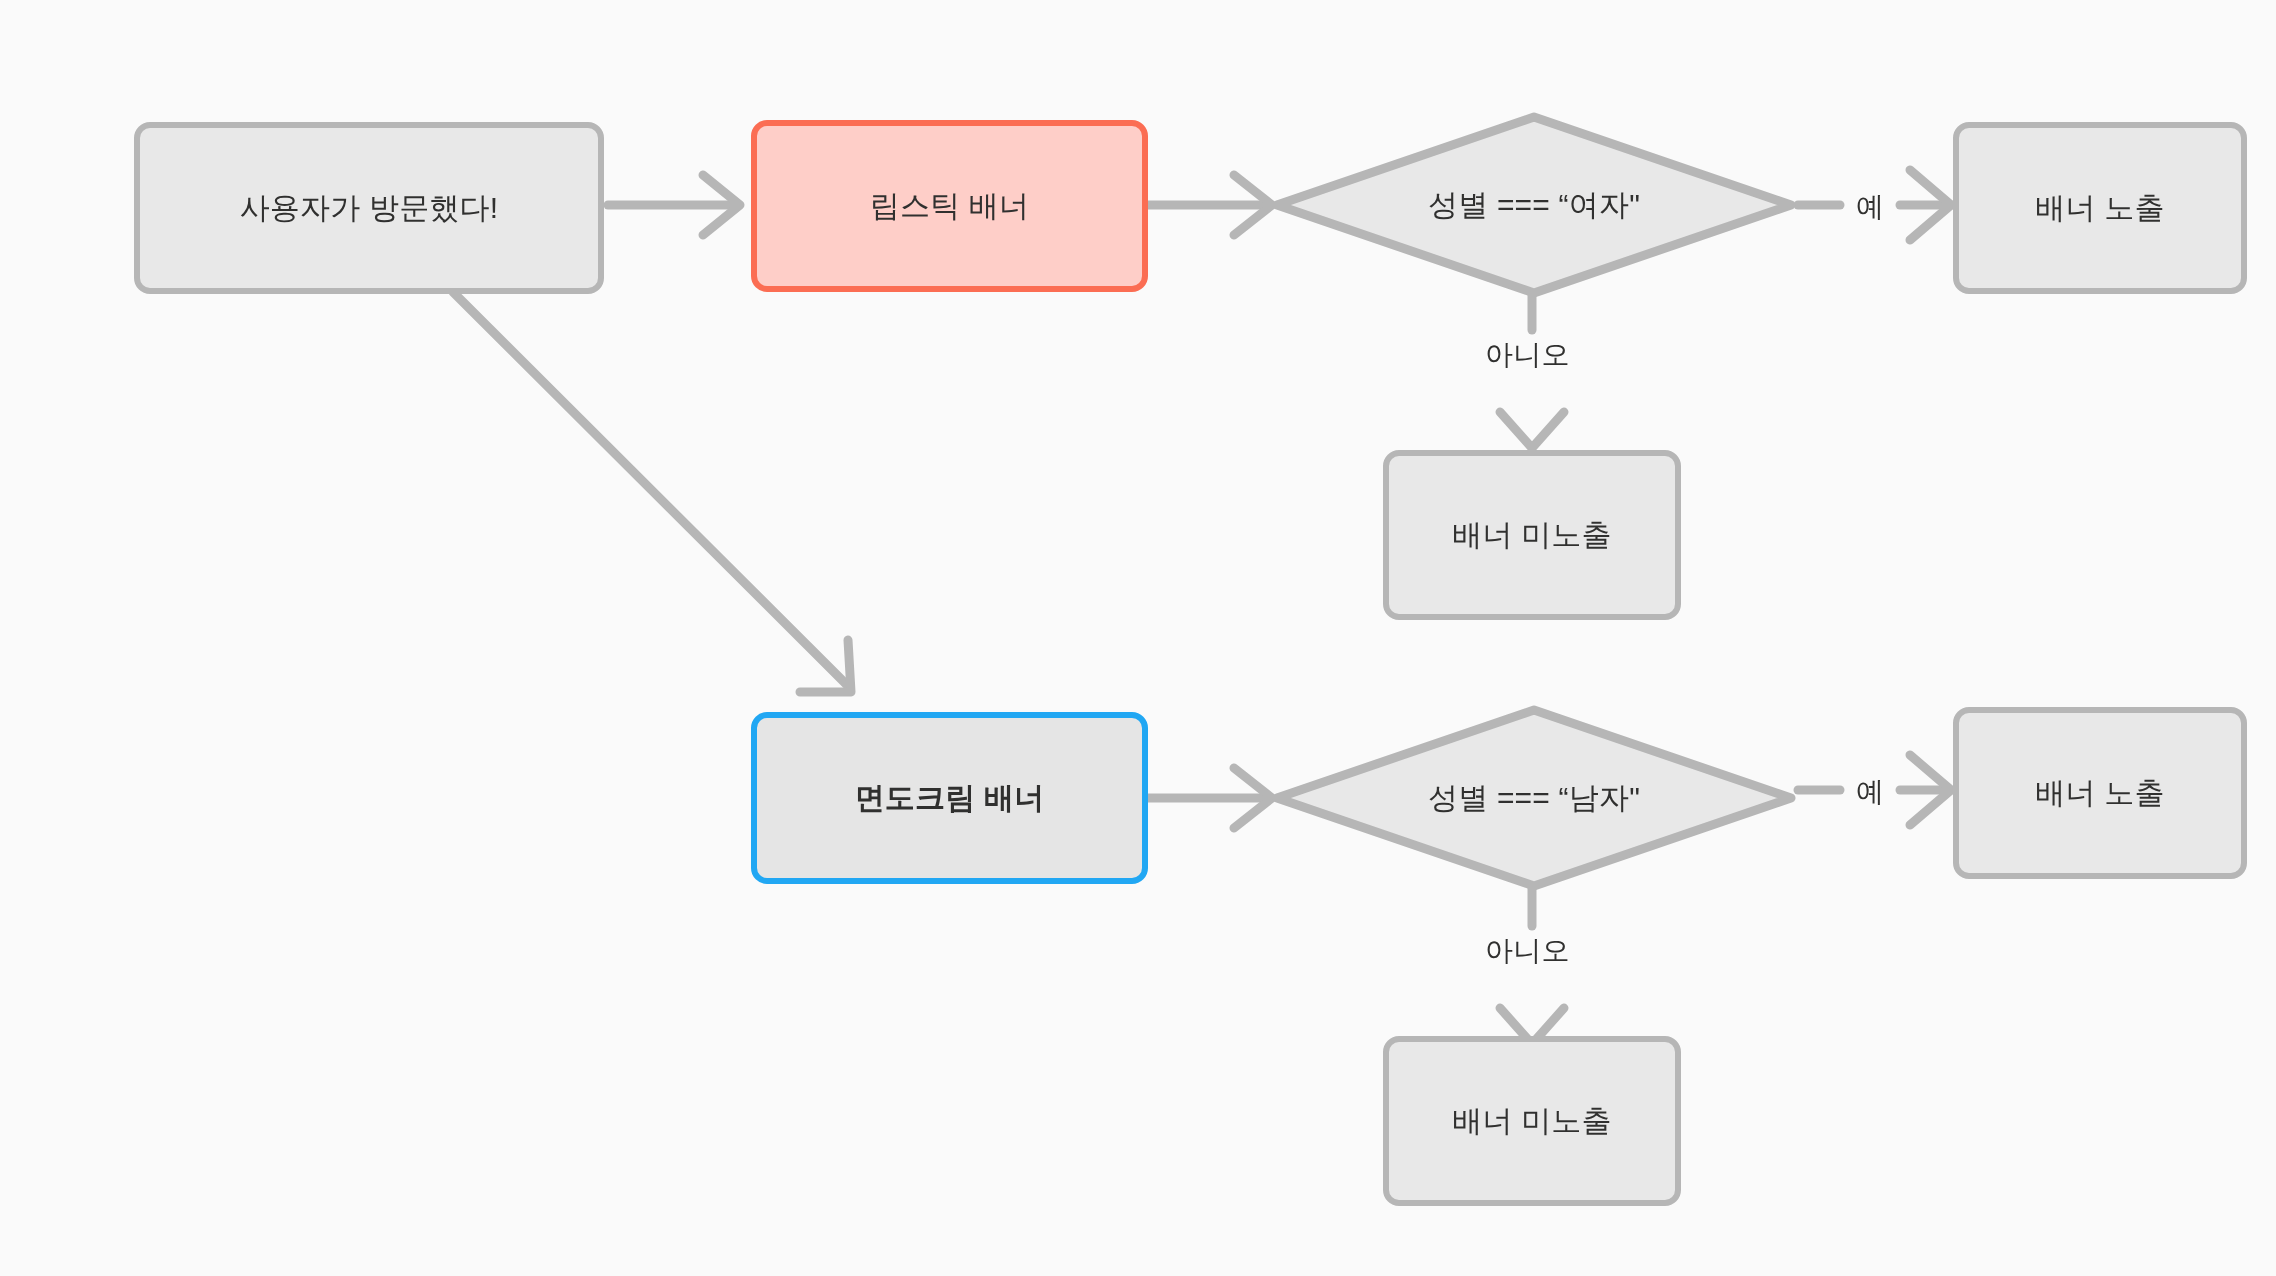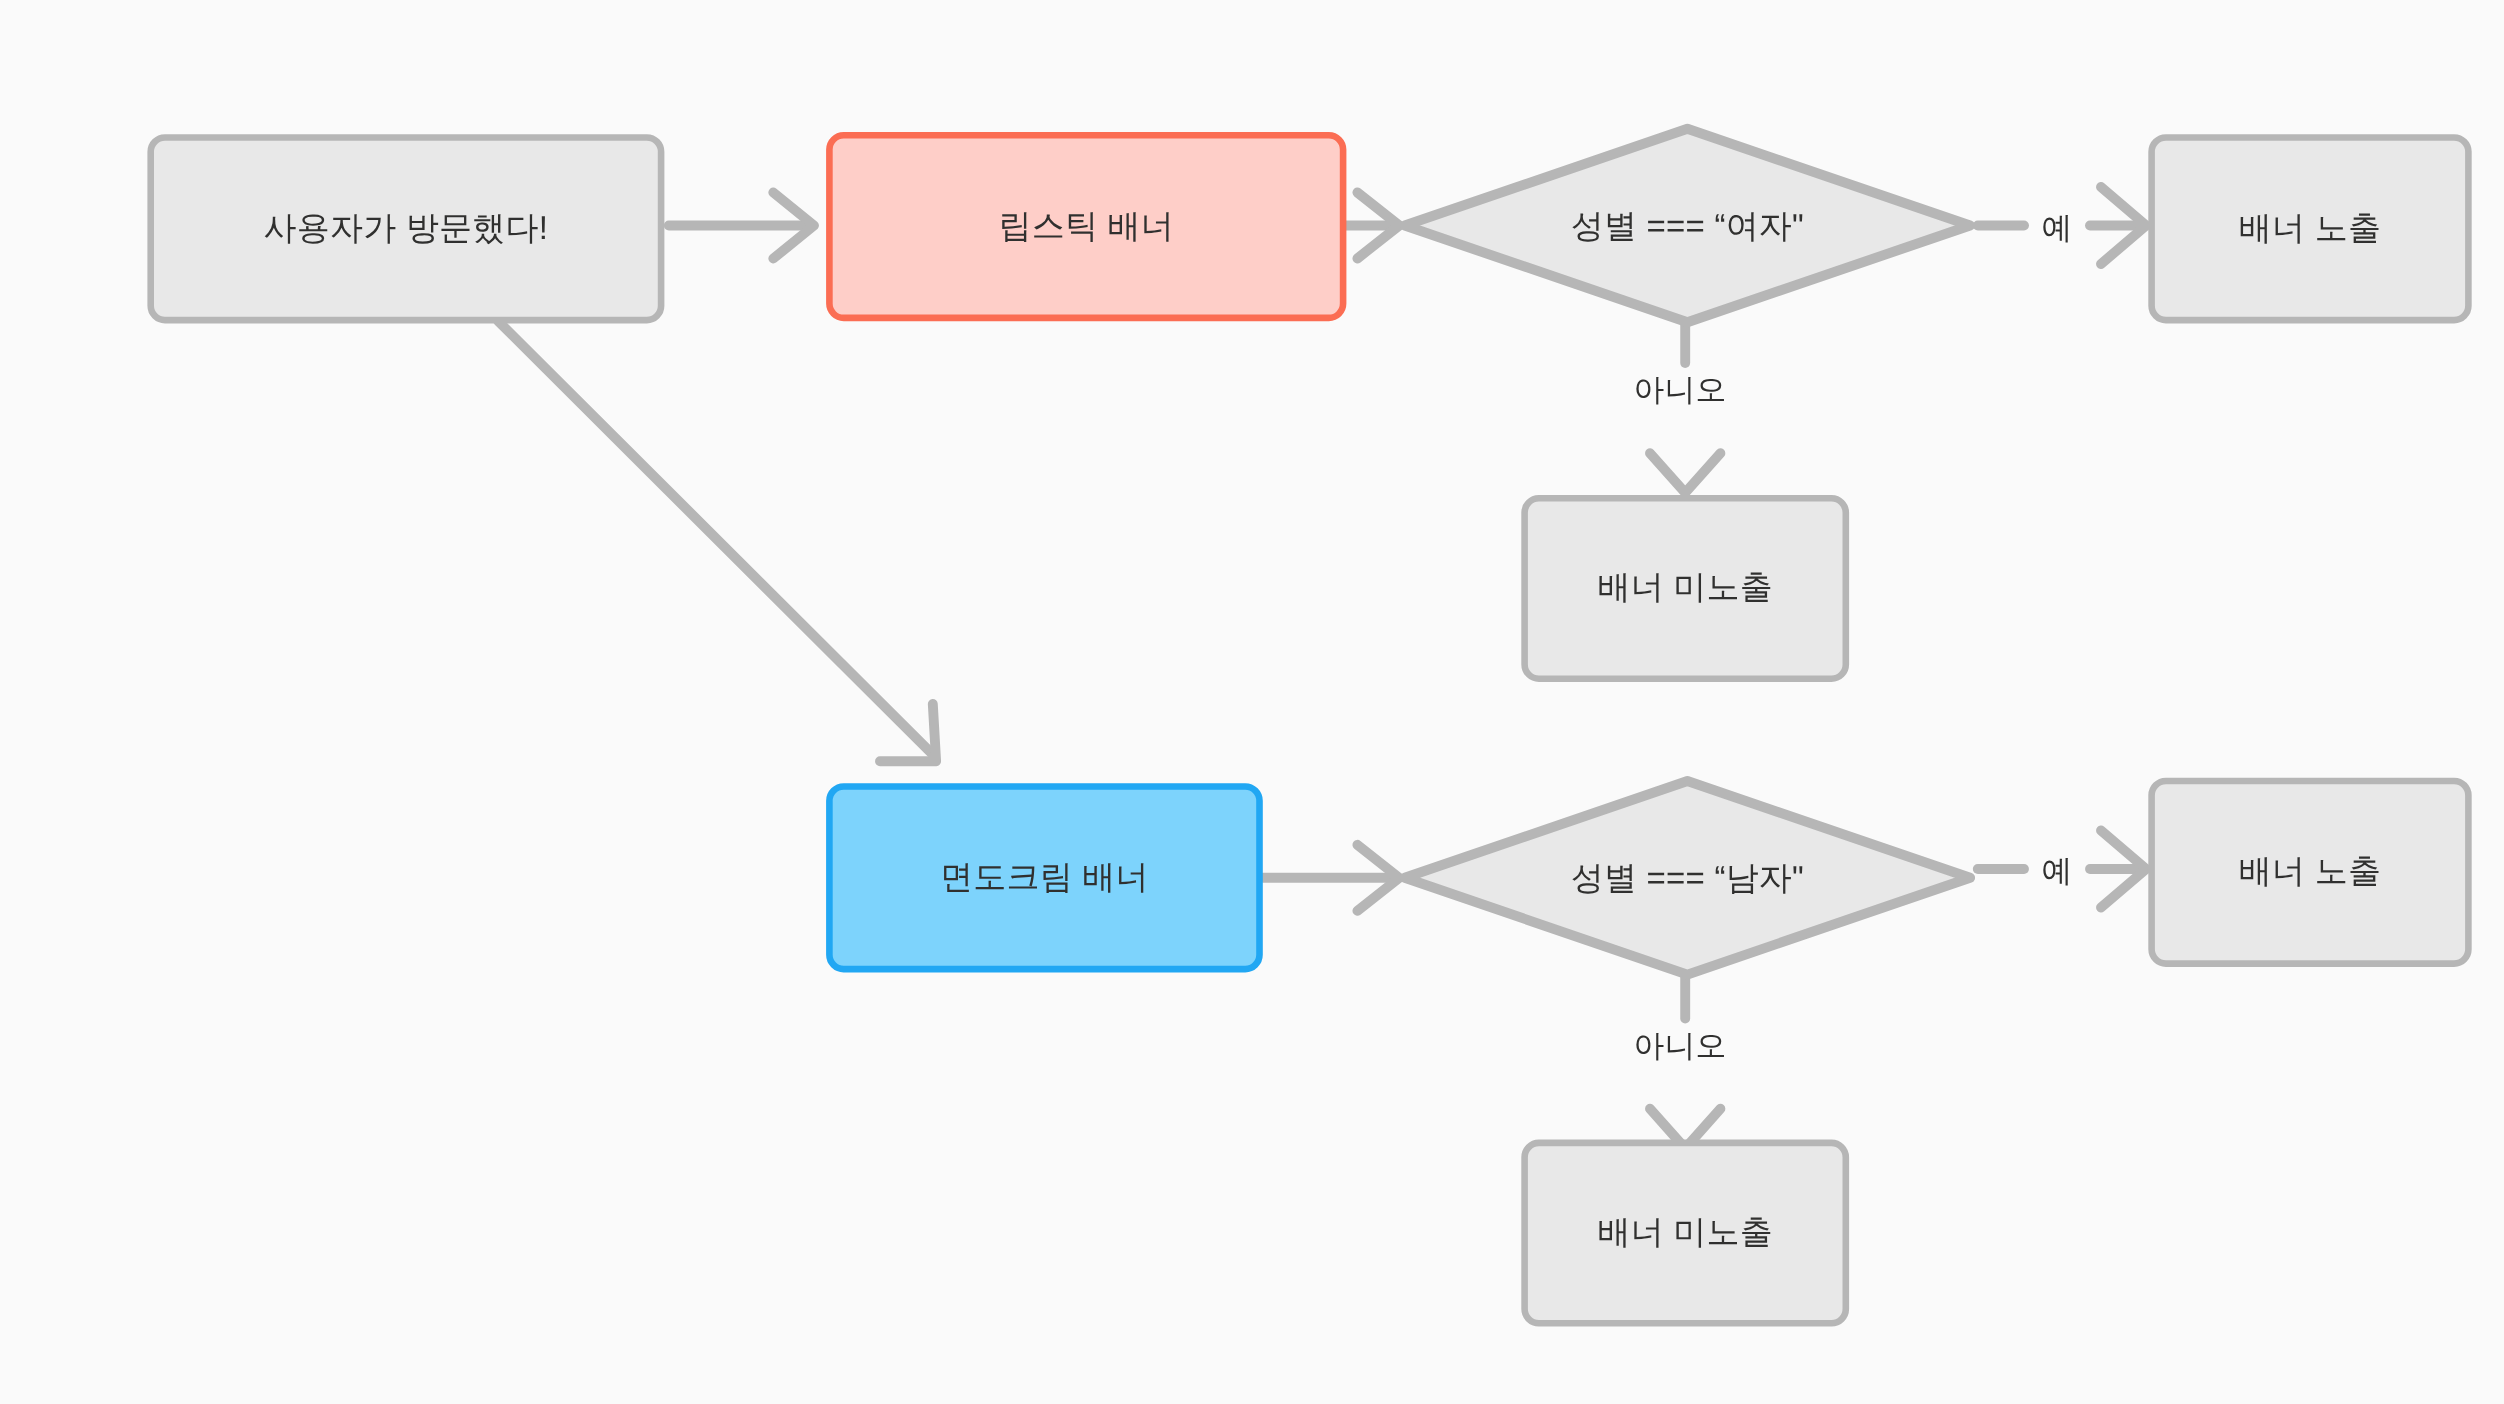--- a/index.html
+++ b/index.html
@@ -47,22 +47,23 @@
   }
   .node-default {
     background: #e8e8e8;
     border-color: #b6b6b6;
   }
   .node-red {
     background: #fecec8;
     border-color: #fb6d53;
   }
   .node-blue {
-    background: #7dd3fc;
+    background: #e5e5e5;
     border-color: #21a7f3;
+    font-weight: bold;
   }
   .diamond-wrap {
     position: absolute;
   }
   .diamond-wrap svg {
     position: absolute;
     left: 0;
     top: 0;
     overflow: visible;
   }
@@ -137,21 +138,21 @@
         <path d="M 1484 886 L 1484 926"></path>
         <path d="M 1452 1008 L 1484 1044 L 1516 1008"></path>
       </g>
     </g>
   </svg>
 
   <div class="node node-default" style="left:86px; top:122px; width:470px; height:172px;">
     <span>사용자가 방문했다!</span>
   </div>
 
-  <div class="node node-red" style="left:703px; top:120px; width:473px; height:172px;">
+  <div class="node node-red" style="left:703px; top:120px; width:397px; height:172px;">
     <span>립스틱 배너</span>
   </div>
 
   <div class="diamond-wrap" style="left:1222px; top:110px; width:528px; height:190px;">
     <svg width="528" height="190" viewBox="0 0 528 190" xmlns="http://www.w3.org/2000/svg">
       <path d="M 264 7 L 521 95 L 264 183 L 7 95 Z" fill="#e8e8e8" stroke="#b6b6b6" stroke-width="9" stroke-linejoin="round"></path>
     </svg>
     <div class="diamond-label">성별 === “여자"</div>
   </div>
 

